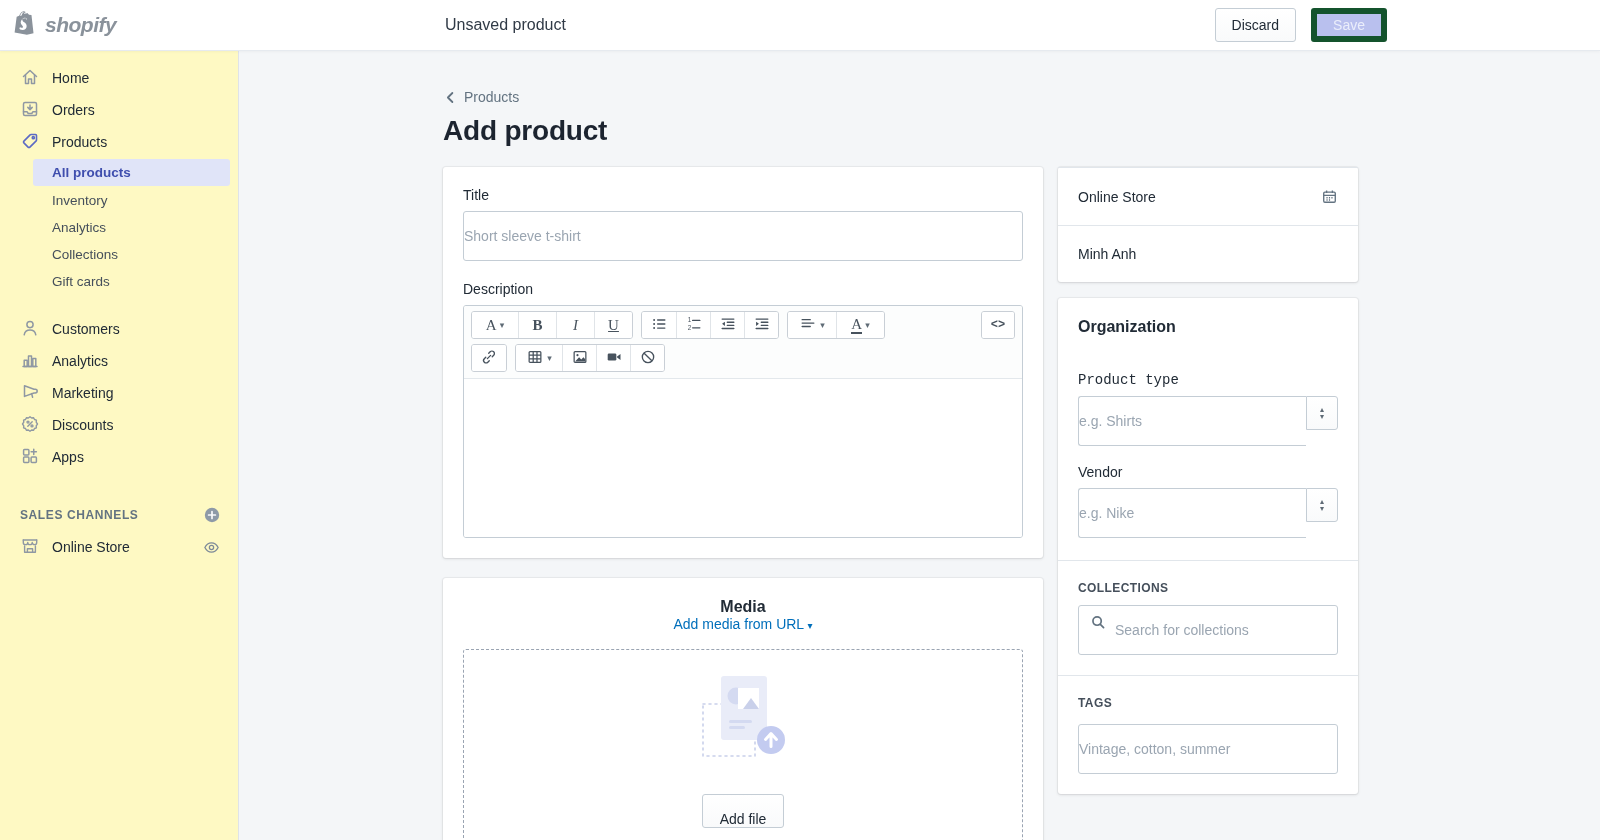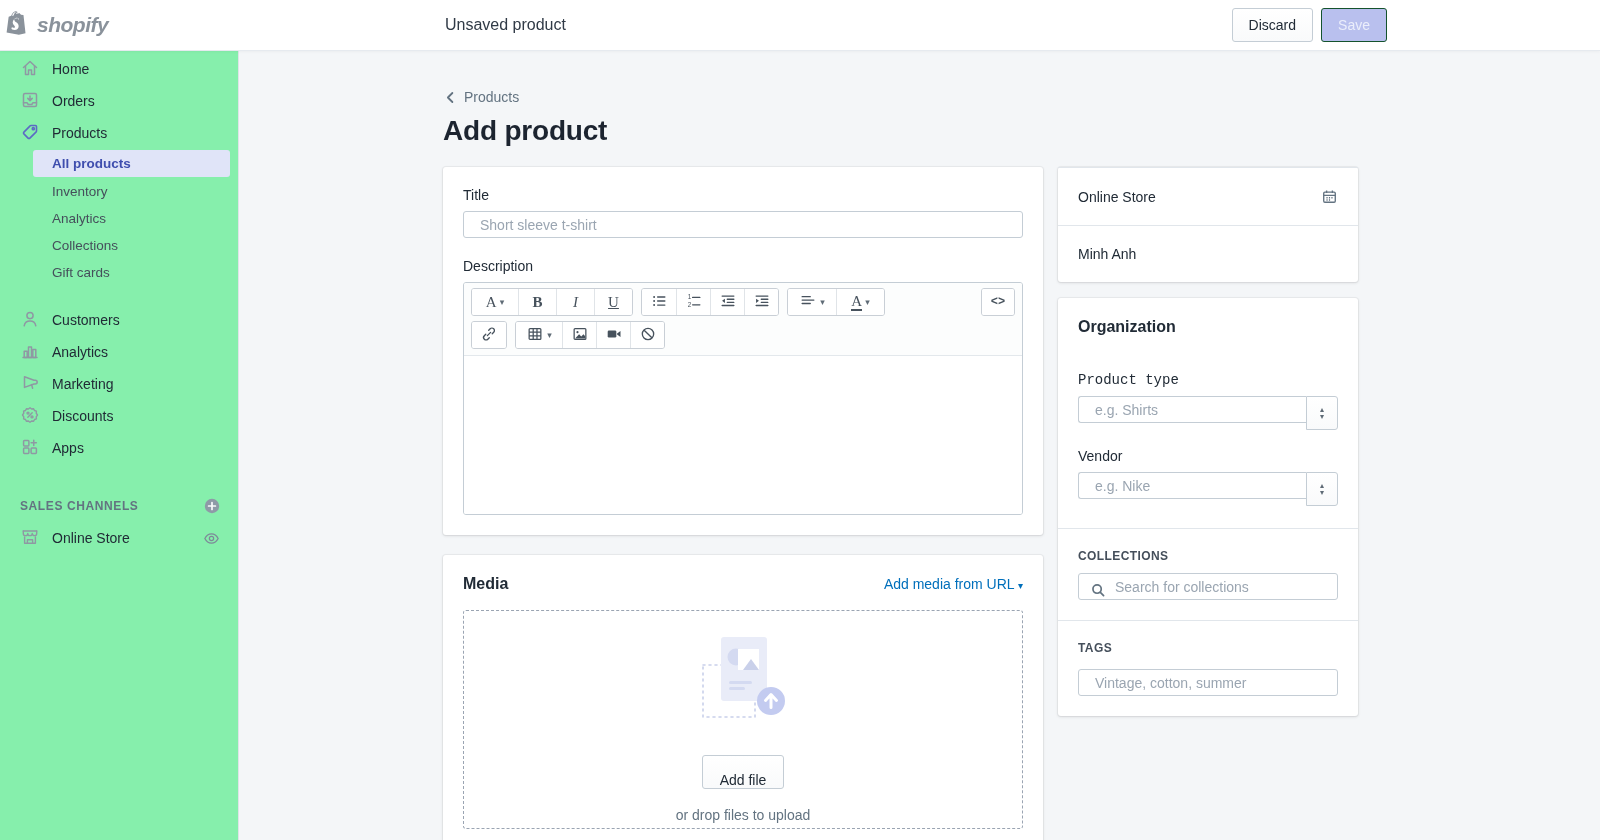--- a/index.html
+++ b/index.html
@@ -2,30 +2,30 @@
 <html><head>
 <meta charset="utf-8">
 <style>
   * { margin:0; padding:0; box-sizing:border-box; }
   html,body { width:1600px; height:840px; overflow:hidden; }
   body { font-family:"Liberation Sans","DejaVu Sans",sans-serif; font-size:14px; color:#212b36; background:#f4f6f8; position:relative; }
 
   
   .topbar { position:absolute; top:0; left:0; width:1600px; height:50px; background:#fff; z-index:20;
             box-shadow:0 1px 0 #e6eaef, 0 2px 3px rgba(0,0,0,.04); display:flex; align-items:center; }
-  .logo { width:238px; display:flex; align-items:center; padding-left:4px; gap:7px; }
+  .logo { width:238px; display:flex; align-items:center; padding-left:12px; gap:7px; }
   .logo-word { font-size:21px; font-weight:700; font-style:italic; color:#8a929b; letter-spacing:-0.5px; }
   .topbar-title { position:absolute; left:445px; font-size:16px; font-weight:500; color:#303a46; }
   .topbar-actions { position:absolute; right:213px; display:flex; gap:8px; }
   .btn { height:34px; padding:0 16px; border-radius:3px; font-size:14px; font-family:inherit; cursor:pointer; }
   .btn-default { background:linear-gradient(to bottom,#ffffff,#f9fafb); border:1px solid #c4cdd5; color:#212b36; }
-  .btn-disabled { background:#b9c0ee; border:1px solid #14532d; color:#ebeefb; cursor:default; }
-
-  
-  .sidebar { position:absolute; top:37px; left:0; bottom:0; width:239px; background:#86efac; border-right:1px solid #dfe3e8; padding-top:16px; }
+  .btn-disabled { background:#b9c0ee; border:6px solid #14532d; color:#ebeefb; cursor:default;margin-left:7px; }
+
+  
+  .sidebar { position:absolute; top:46px; left:0; bottom:0; width:239px; background:#fef9c3; border-right:1px solid #dfe3e8; padding-top:16px; }
   .nav-item { display:flex; align-items:center; gap:12px; height:32px; padding:0 20px; font-size:14px; font-weight:500; color:#212b36; cursor:pointer; }
   .nav-item svg { flex:none; }
   .subnav { padding-bottom:4px; }
   .sub-item { display:flex; align-items:center; height:27px; padding-left:52px; font-size:13.5px; color:#454f5b; cursor:pointer; }
   .sub-item.selected { margin:1px 8px 1px 33px; padding-left:19px; border-radius:3px; background:#e0e4f8; color:#3f4eae; font-weight:700; }
   .nav-gap { height:14px; }
   .sales-header { display:flex; align-items:center; justify-content:space-between; padding:0 18px 0 20px; margin-top:26px; height:32px; }
   .sales-header-label { font-size:12px; font-weight:700; letter-spacing:.6px; color:#637381; }
   .channel-item { display:flex; align-items:center; height:32px; padding:0 18px 0 20px; cursor:pointer; }
   .channel-item .label { margin-left:12px; font-size:14px; font-weight:500; color:#212b36; flex:1; }
@@ -34,41 +34,41 @@
   .main { position:absolute; top:50px; left:239px; right:0; bottom:0; padding:39px 0 0 204px; }
   .breadcrumb { display:flex; align-items:center; gap:6px; color:#637381; font-size:14px; cursor:pointer; width:max-content; }
   .page-title { font-size:28px; font-weight:600; color:#1c2430; margin-top:10px; letter-spacing:-0.2px; }
   .content { display:flex; gap:15px; margin-top:20px; align-items:flex-start; }
   .col-left { width:600px; }
   .col-right { width:300px; }
   .card { background:#fff; border-radius:3px; box-shadow:0 0 0 1px rgba(63,63,68,.05), 0 1px 3px rgba(63,63,68,.15); }
   .card + .card { margin-top:20px; }
   .card-pad { padding:20px; }
   .field-label { display:block; font-size:14px; color:#212b36; margin-bottom:8px; }
-  .text-input { width:100%; height:27px; border:1px solid #c4cdd5; border-radius:3px; padding:0 16px; font-size:14px; font-family:inherit; color:#212b36; background:#fff; }
+  .text-input { width:100%; height:50px; border:1px solid #c4cdd5; border-radius:3px; padding:0 0; font-size:14px; font-family:inherit; color:#212b36; background:#fff; }
   .text-input::placeholder { color:#9aa5b1; }
   .section-title { font-size:16px; font-weight:600; color:#212b36; }
   .link { color:#006fbb; font-size:14px; text-decoration:none; cursor:pointer; }
 
   
   .editor { margin-top:2px; border:1px solid #c4cdd5; border-radius:3px; overflow:hidden; background:#fff; }
   .toolbar { padding:5px 7px 6px; background:#fcfdfd; border-bottom:1px solid #e3e8ec; }
   .tb-row { display:flex; align-items:center; gap:8px; }
   .tb-row + .tb-row { margin-top:5px; }
   .tb-group { display:inline-flex; border:1px solid #c9cfd6; border-radius:3px; background:#fff; overflow:hidden; }
   .tb-btn { display:flex; align-items:center; justify-content:center; gap:3px; height:26px; min-width:34px; padding:0 6px; background:#fff; border:none; border-left:1px solid #e0e4e8; cursor:pointer; color:#47525d; }
   .tb-btn:first-child { border-left:none; }
   .tb-spacer { flex:1; }
   .glyph-serif { font-family:"Liberation Serif","DejaVu Serif",serif; font-size:15px; color:#47525d; }
   .caret { font-size:9px; color:#5f6b76; line-height:1; }
   .code-glyph { font-family:"Liberation Mono","DejaVu Sans Mono",monospace; font-size:12px; font-weight:700; color:#47525d; }
   .editor-body { height:158px; background:#fff; }
 
   
-  .media-head { display:flex; align-items:center; justify-content:space-between; }
+  .media-head { display:flex; align-items:center; justify-content:flex-end;flex-direction:column; }
   .dropzone { margin-top:17px; height:219px; border:1px dashed #9aa4b2; border-radius:3px; display:flex; flex-direction:column; align-items:center; background:#fff; }
   .dz-illustration { margin-top:22px; }
   .addfile-btn { margin-top:23px; height:25px; padding:16px 17px; background:linear-gradient(to bottom,#ffffff,#f9fafb); border:1px solid #c4cdd5; border-radius:3px; font-size:14px; font-family:inherit; color:#212b36; cursor:pointer; }
   .dz-hint { margin-top:18px; font-size:14px; color:#637381; }
 
   
   .card-row { border-top:1px solid #e1e6eb; padding:20px; display:flex; align-items:center; justify-content:space-between; }
   .avail-sub { margin-top:7px; font-size:13.7px; color:#637381; }
   .combo { display:flex; margin-bottom:0; }
   .combo .text-input { border-radius:3px 0 0 3px; border-right:none; flex:1; }

